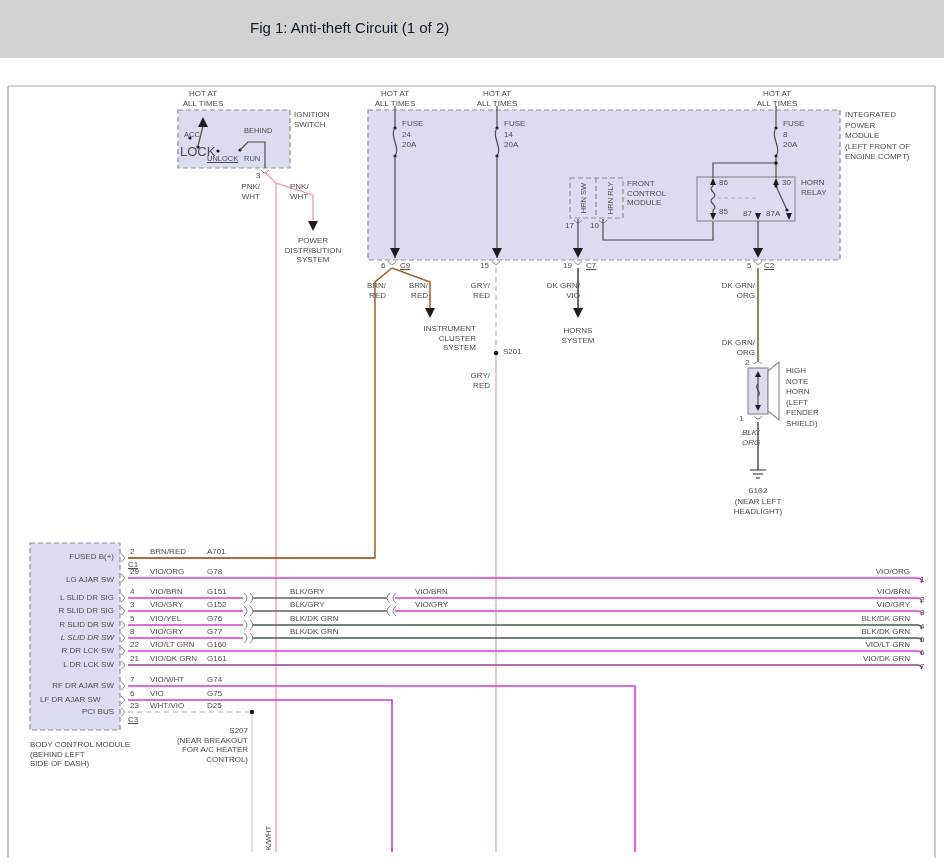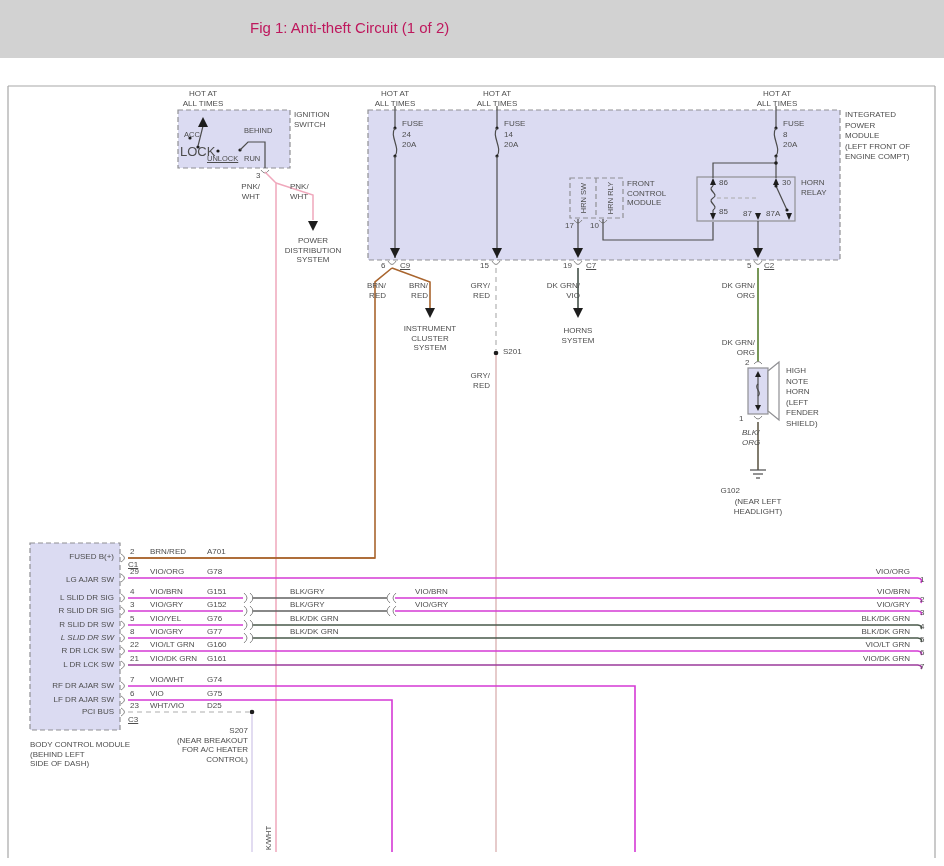--- a/index.html
+++ b/index.html
@@ -7,21 +7,21 @@
     width:944px;height:866px;position:relative;overflow:hidden;
     background:#ffffff;
     font-family:"Liberation Sans","DejaVu Sans",sans-serif;
   }
   #titlebar{
     position:absolute;left:0;top:0;width:944px;height:58px;
     background:var(--titlebar,#d2d2d2);
   }
   #title{
     position:absolute;left:250px;top:19px;
-    font-size:15px;color:#be185d;
+    font-size:15px;color:#0f172a;
   }
   #diagram{position:absolute;left:0;top:0;width:944px;height:866px;}
   svg{position:absolute;left:0;top:0;}
   .lbl{
     position:absolute;font-size:8px;line-height:1.2;color:var(--text,#4d4d4d);
     white-space:pre;
   }
   .box-dash{fill:var(--boxfill);stroke:var(--dash);stroke-width:1.2;stroke-dasharray:5,3;}
   .box-dash-nf{fill:none;stroke:var(--dash);stroke-width:1.2;stroke-dasharray:5,3;}
   .solidbox{fill:none;stroke:var(--dash);stroke-width:1.2;}
@@ -291,21 +291,21 @@
       <div class="lbl" style="left: 400px; top: 261px; text-decoration: underline;">C9</div>
       <div class="lbl" style="left: 480px; top: 261px;">15</div>
       <div class="lbl" style="left: 563px; top: 261px;">19</div>
       <div class="lbl" style="left: 586px; top: 261px; text-decoration: underline;">C7</div>
       <div class="lbl" style="left: 747px; top: 261px;">5</div>
       <div class="lbl" style="left: 764px; top: 261px; text-decoration: underline;">C2</div>
       <div class="lbl" style="left: 358px; top: 281px; width: 28px; text-align: right;">BRN/
 RED</div>
       <div class="lbl" style="left: 400px; top: 281px; width: 28px; text-align: right;">BRN/
 RED</div>
-      <div class="lbl" style="left: 384px; top: 324px; width: 92px; text-align: center;">INSTRUMENT
+      <div class="lbl" style="left: 384px; top: 324px; width: 92px; text-align: right;">INSTRUMENT
 CLUSTER
 SYSTEM</div>
       <div class="lbl" style="left: 462px; top: 281px; width: 28px; text-align: right;">GRY/
 RED</div>
       <div class="lbl" style="left: 532px; top: 281px; width: 48px; text-align: right;">DK GRN/
 VIO</div>
       <div class="lbl" style="left: 548px; top: 326px; width: 60px; text-align: center;">HORNS
 SYSTEM</div>
       <div class="lbl" style="left: 503px; top: 347px;">S201</div>
       <div class="lbl" style="left: 462px; top: 371px; width: 28px; text-align: right;">GRY/
@@ -317,21 +317,21 @@
       <div class="lbl" style="left: 745px; top: 358px;">2</div>
       <div class="lbl" style="left: 786px; top: 366px; line-height: 10.5px;">HIGH
 NOTE
 HORN
 (LEFT
 FENDER
 SHIELD)</div>
       <div class="lbl" style="left: 739px; top: 414px;">1</div>
       <div class="lbl" style="left: 742px; top: 428px; font-style: italic;">BLK/
 ORG</div>
-      <div class="lbl" style="left: 700px; top: 486px; width: 40px; text-align: right;">G102</div>
+      <div class="lbl" style="left: 738px; top: 486px; width: 40px; text-align: center; font-family: Liberation Mono, monospace;">G102</div>
       <div class="lbl" style="left: 714px; top: 497px; width: 88px; text-align: center;">(NEAR LEFT
 HEADLIGHT)</div>
       <div class="lbl" style="left: 30px; top: 740px;">BODY CONTROL MODULE
 (BEHIND LEFT
 SIDE OF DASH)</div>
       <div class="lbl" style="left: 268px; top: 838px; font-size: 7.5px; transform: translate(-50%, -50%) rotate(-90deg); white-space: nowrap;">K/WHT</div>
       <div class="lbl" style="left: 150px; top: 716px; width: 98px; text-align: right; margin-top: 10px;">S207
 (NEAR BREAKOUT
 FOR A/C HEATER
 CONTROL)</div>
@@ -339,21 +339,21 @@
       <div class="lbl" style="left: 128px; top: 715px; text-decoration: underline;">C3</div>
       <div class="lbl" style="left: 40px; top: 552px; width: 74px; text-align: right;">FUSED B(+)</div>
       <div class="lbl" style="left: 40px; top: 575px; width: 74px; text-align: right;">LG AJAR SW</div>
       <div class="lbl" style="left: 40px; top: 593px; width: 74px; text-align: right;">L SLID DR SIG</div>
       <div class="lbl" style="left: 40px; top: 606px; width: 74px; text-align: right;">R SLID DR SIG</div>
       <div class="lbl" style="left: 40px; top: 620px; width: 74px; text-align: right;">R SLID DR SW</div>
       <div class="lbl" style="left: 40px; top: 633px; width: 74px; text-align: right; font-style: italic;">L SLID DR SW</div>
       <div class="lbl" style="left: 40px; top: 646px; width: 74px; text-align: right;">R DR LCK SW</div>
       <div class="lbl" style="left: 40px; top: 660px; width: 74px; text-align: right;">L DR LCK SW</div>
       <div class="lbl" style="left: 40px; top: 681px; width: 74px; text-align: right;">RF DR AJAR SW</div>
-      <div class="lbl" style="left: 40px; top: 695px; width: 74px; text-align: right;">LF DR AJAR SW</div>
+      <div class="lbl" style="left: 40px; top: 695px; width: 74px; text-align: left;">LF DR AJAR SW</div>
       <div class="lbl" style="left: 40px; top: 707px; width: 74px; text-align: right;">PCI BUS</div>
       <div class="lbl" style="left: 130px; top: 547px;">2</div>
       <div class="lbl" style="left: 130px; top: 567px;">29</div>
       <div class="lbl" style="left: 130px; top: 587px;">4</div>
       <div class="lbl" style="left: 130px; top: 600px;">3</div>
       <div class="lbl" style="left: 130px; top: 614px;">5</div>
       <div class="lbl" style="left: 130px; top: 627px;">8</div>
       <div class="lbl" style="left: 130px; top: 640px;">22</div>
       <div class="lbl" style="left: 130px; top: 654px;">21</div>
       <div class="lbl" style="left: 130px; top: 675px;">7</div>

